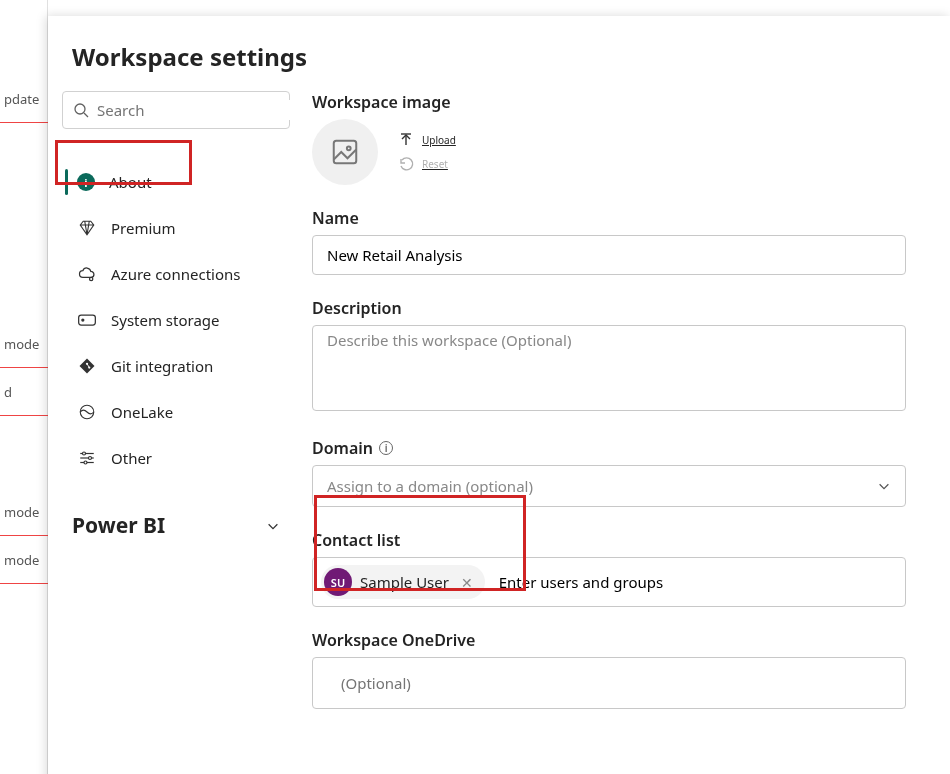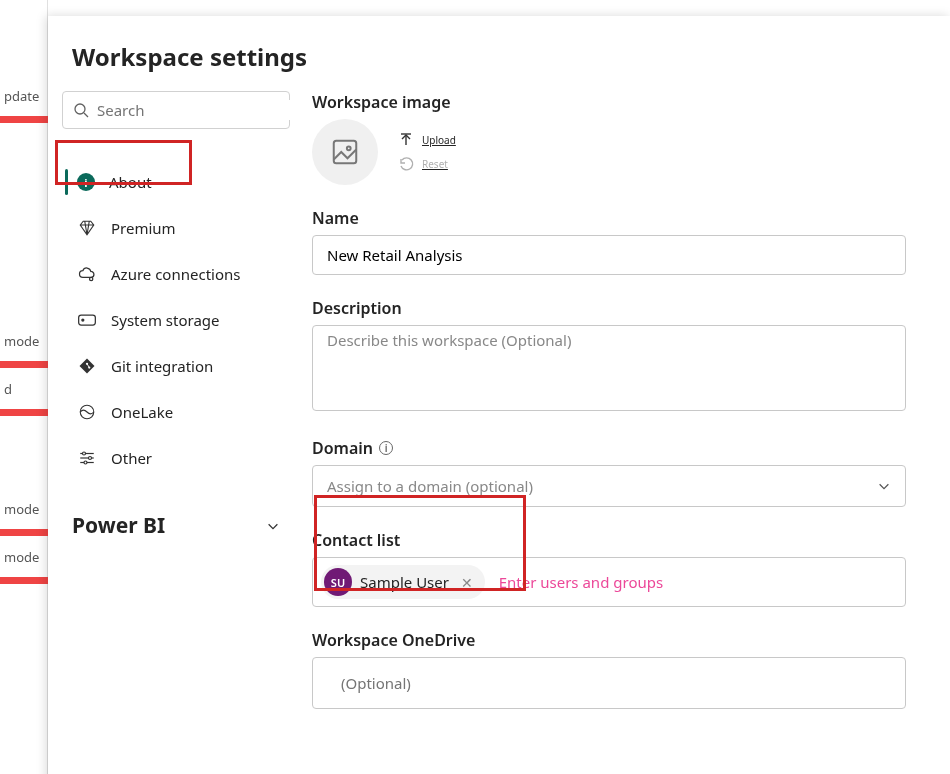--- a/index.html
+++ b/index.html
@@ -13,21 +13,21 @@
     overflow: hidden;
     position: relative;
   }
   .bg-left {
     position: absolute;
     left: 0; top: 0;
     width: 48px; height: 774px;
     background: #fff;
     border-right: 1px solid #e0e0e0;
   }
-  .bg-row { position: absolute; left: 0; height: 48px; width: 60px; border-bottom: 7px solid #ef4444; font-size: 13px; color: #555; display:flex; align-items:center; padding-left:4px; overflow:hidden;}
+  .bg-row { position: absolute; left: 0; height: 48px; width: 60px; border-bottom: 1px solid #ef4444; font-size: 13px; color: #555; display:flex; align-items:center; padding-left:4px; overflow:hidden;}
   .panel {
     position: absolute;
     left: 48px; top: 16px;
     width: 902px; height: 774px;
     background: #fff;
     box-shadow: -2px 0 10px rgba(0,0,0,0.15);
     display: flex;
     flex-direction: column;
   }
   .panel-content {
@@ -118,21 +118,21 @@
   }
   .person-chip {
     background:#f3f3f3; border-radius:18px; height:34px; display:flex; align-items:center;
     padding: 0 8px 0 3px; gap:8px; font-size:15px;
   }
   .person-avatar {
     width:28px; height:28px; border-radius:50%; background:#701a75; color:#fff;
     display:flex; align-items:center; justify-content:center; font-size:11px; font-weight:600;
   }
   .chip-x { color:#888; cursor:pointer; padding:0 4px; font-size:14px;}
-  .people-placeholder { color:#ec4899; font-size:15px; padding-left:6px;}
+  .people-placeholder { color:#000000; font-size:15px; padding-left:6px;}
   .onedrive-input { height:52px; padding:0 14px 0 28px; font-size:15px; color:#888;}
   .highlight-box {
     border: 3px solid #d02424;
     position:absolute;
     pointer-events:none;
   }
   .info-circle-icon { width:18px; height:18px; border-radius:50%; background:#0b6a5b; color:#fff; display:flex; align-items:center; justify-content:center; font-size:11px; font-weight:700;}
   .info-small { width:14px; height:14px; border:1px solid #666; border-radius:50%; display:inline-flex; align-items:center; justify-content:center; font-size:10px; color:#666;}
   input { outline:none; font-family:inherit;}
 </style>

